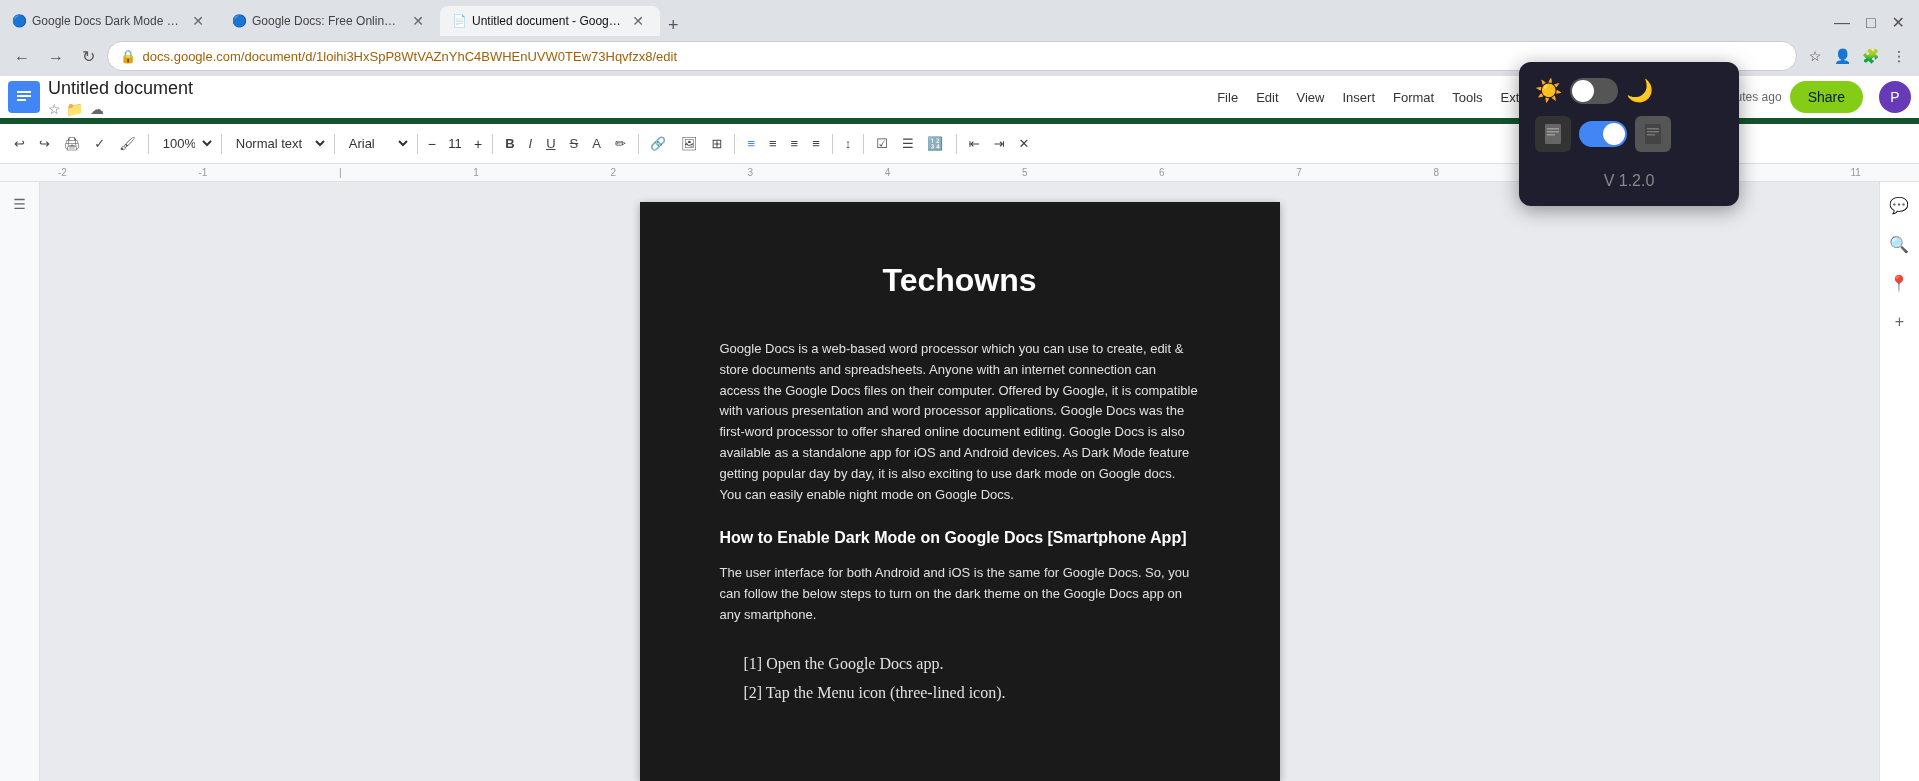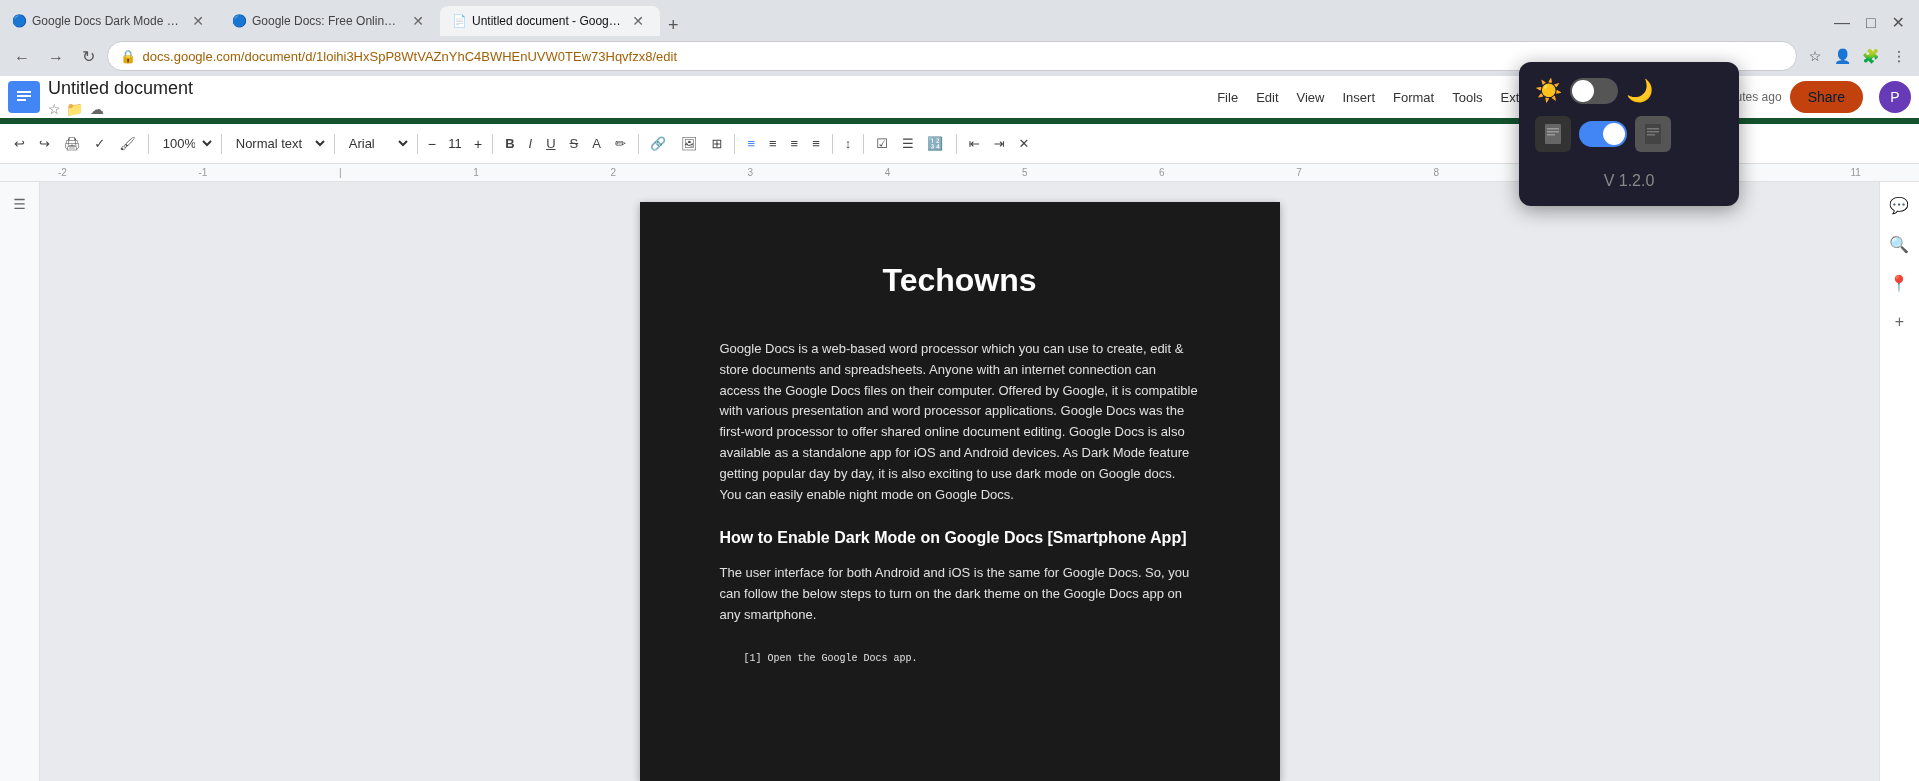--- a/index.html
+++ b/index.html
@@ -23,21 +23,21 @@
     
     .docs-app-bar { display: flex; align-items: center; padding: 4px 8px; background: #fff; height: 48px; gap: 8px; border-bottom: 6px solid #14532d; }
     .docs-logo { width: 32px; height: 32px; background: #4285f4; border-radius: 4px; display: flex; align-items: center; justify-content: center; color: white; font-weight: bold; font-size: 18px; flex-shrink: 0; }
     .docs-title-area { display: flex; flex-direction: column; flex: 1; }
     .docs-filename { font-size: 18px; color: #222; }
     .docs-title-icons { display: flex; gap: 6px; align-items: center; margin-top: 2px; }
     .docs-title-icon { font-size: 14px; color: #666; cursor: pointer; }
     .docs-menu { display: flex; align-items: center; gap: 2px; flex: 0 0 auto; }
     .docs-menu-item { font-size: 13px; color: #333; padding: 4px 8px; cursor: pointer; border-radius: 4px; }
     .docs-last-edit { font-size: 12px; color: #666; margin-left: 8px; }
-    .docs-share-btn { background: #c2410c; color: #001d35; border: none; border-radius: 20px; padding: 8px 18px; font-size: 14px; cursor: pointer; font-weight: 500; margin-left: auto; }
+    .docs-share-btn { background: #84cc16; color: #001d35; border: none; border-radius: 20px; padding: 8px 18px; font-size: 14px; cursor: pointer; font-weight: 500; margin-left: auto; }
     .docs-avatar { width: 32px; height: 32px; border-radius: 50%; background: #673ab7; display: flex; align-items: center; justify-content: center; color: white; font-size: 14px; margin-left: 8px; }
 
     
     .docs-toolbar { display: flex; align-items: center; padding: 4px 8px; background: #fff; height: 40px; gap: 2px; border-bottom: 1px solid #e0e0e0; flex-wrap: nowrap; overflow: hidden; }
     .toolbar-btn { background: none; border: none; cursor: pointer; color: #444; padding: 4px 6px; border-radius: 4px; font-size: 13px; display: flex; align-items: center; gap: 2px; height: 28px; }
     .toolbar-separator { width: 1px; height: 20px; background: #ccc; margin: 0 4px; }
     .toolbar-select { border: none; background: none; font-size: 13px; cursor: pointer; padding: 3px 4px; border-radius: 4px; color: #333; }
     .zoom-select { width: 60px; }
     .style-select { width: 100px; }
     .font-select { width: 70px; }
@@ -51,21 +51,21 @@
     
     .docs-body { display: flex; height: calc(781px - 36px - 40px - 48px - 40px - 18px); }
     .sidebar-left { width: 40px; background: #f8f9fa; border-right: 1px solid #e0e0e0; display: flex; flex-direction: column; align-items: center; padding-top: 8px; }
     .sidebar-icon { font-size: 14px; color: #666; cursor: pointer; padding: 6px; }
 
     .doc-area { flex: 1; background: #e8eaed; overflow-y: auto; display: flex; justify-content: center; padding: 20px 0; }
     .doc-page { width: 640px; min-height: 580px; background: #1a1a1a; box-shadow: 0 2px 8px rgba(0,0,0,0.3); padding: 60px 80px; color: #fff; }
     .doc-title { text-align: center; font-size: 32px; font-weight: bold; color: #fff; margin-bottom: 40px; font-family: Arial, sans-serif; }
     .doc-body-text { font-size: 13px; line-height: 1.6; color: #e0e0e0; margin-bottom: 24px; font-family: Arial, sans-serif; }
     .doc-section-title { font-size: 16px; font-weight: bold; color: #fff; margin-bottom: 16px; font-family: Arial, sans-serif; }
-    .doc-list-item { font-size: 10px; line-height: 1.8; color: #e0e0e0; font-family: Liberation Mono, monospace; padding-left: 24px; }
+    .doc-list-item { font-size: 16px; line-height: 1.8; color: #e0e0e0; font-family: Liberation Serif, serif; padding-left: 24px; }
 
     .sidebar-right { width: 40px; background: #fff; border-left: 1px solid #e0e0e0; display: flex; flex-direction: column; align-items: center; padding-top: 8px; gap: 8px; }
     .sidebar-right-icon { font-size: 16px; color: #666; cursor: pointer; padding: 6px; }
 
     
     .ext-popup { position: fixed; top: 62px; right: 180px; width: 220px; background: #1e1e2e; border-radius: 12px; padding: 16px; box-shadow: 0 4px 20px rgba(0,0,0,0.4); z-index: 1000; }
     .ext-row { display: flex; align-items: center; justify-content: space-between; margin-bottom: 12px; }
     .ext-row-icons { display: flex; align-items: center; gap: 8px; }
     .ext-sun { font-size: 22px; }
     .ext-moon { font-size: 22px; }
@@ -237,20 +237,21 @@
     <span class="sidebar-icon">☰</span>
   </div>
 
   <div class="doc-area">
     <div class="doc-page">
       <h1 class="doc-title">Techowns</h1>
       <p class="doc-body-text">Google Docs is a web-based word processor which you can use to create, edit &amp; store documents and spreadsheets. Anyone with an internet connection can access the Google Docs files on their computer. Offered by Google, it is compatible with various presentation and word processor applications. Google Docs was the first-word processor to offer shared online document editing. Google Docs is also available as a standalone app for iOS and Android devices. As Dark Mode feature getting popular day by day, it is also exciting to use dark mode on Google docs. You can easily enable night mode on Google Docs.</p>
       <h2 class="doc-section-title">How to Enable Dark Mode on Google Docs [Smartphone App]</h2>
       <p class="doc-body-text">The user interface for both Android and iOS is the same for Google Docs. So, you can follow the below steps to turn on the dark theme on the Google Docs app on any smartphone.</p>
       <p class="doc-list-item">[1] Open the Google Docs app.</p>
+      <p class="doc-list-item">[2] Tap the Menu icon (three-lined icon).</p>
     </div>
   </div>
 
   <div class="sidebar-right">
     <span class="sidebar-right-icon">💬</span>
     <span class="sidebar-right-icon">🔍</span>
     <span class="sidebar-right-icon">📍</span>
     <span class="sidebar-right-icon">+</span>
   </div>
 </div>

